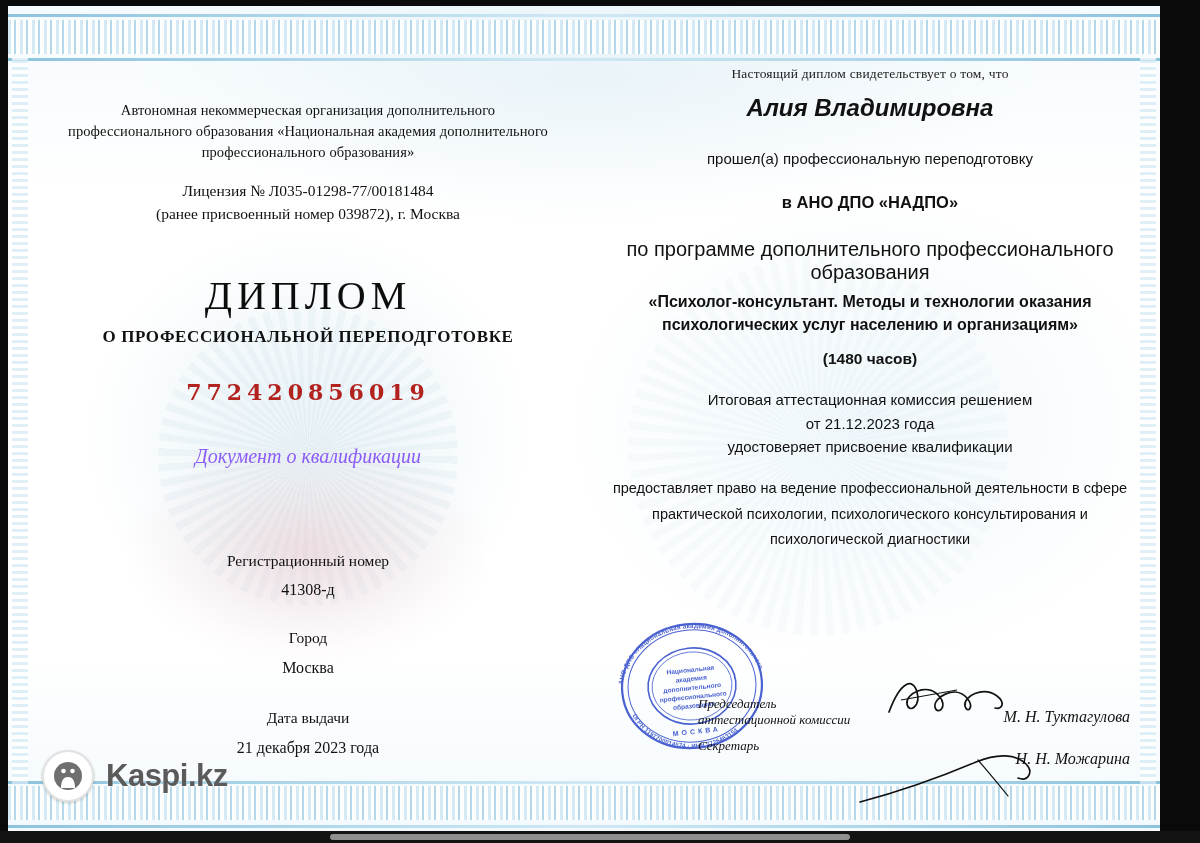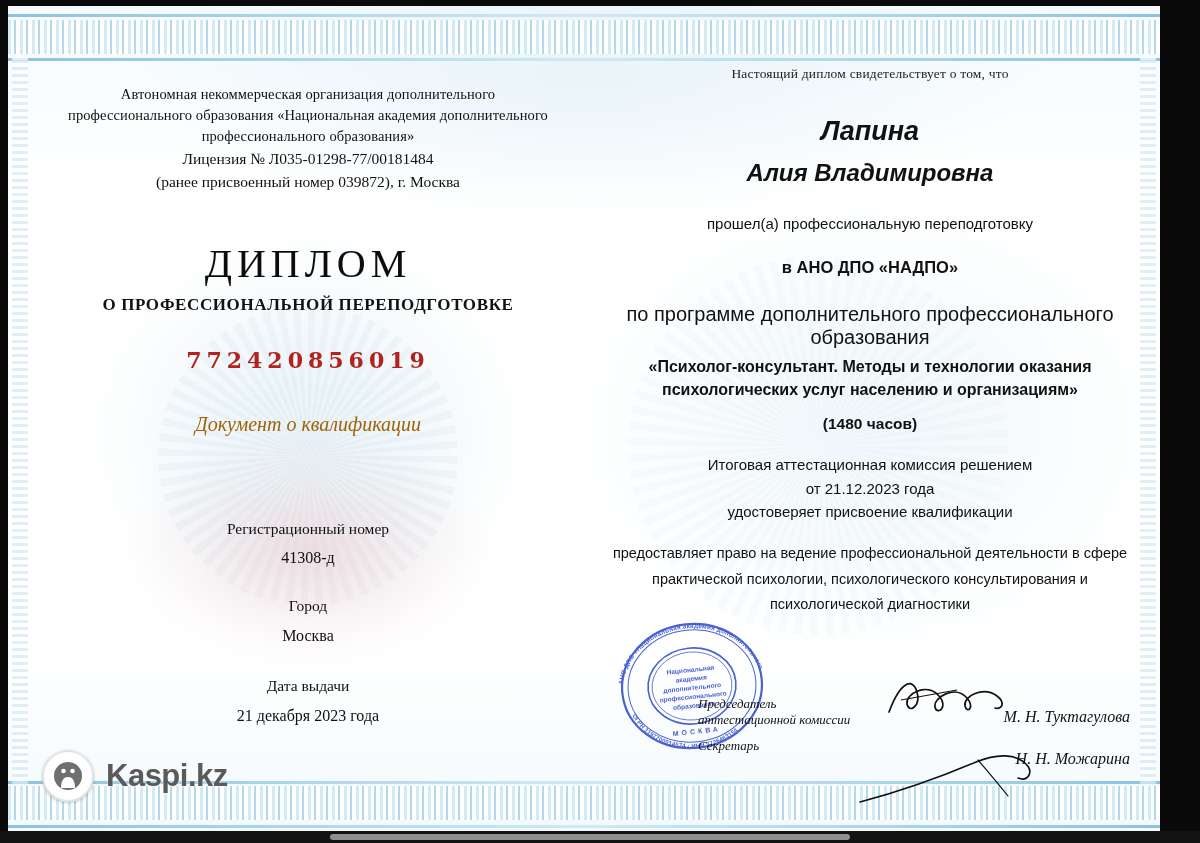--- a/index.html
+++ b/index.html
@@ -140,21 +140,21 @@
     top: 0;
     width: 540px;
     text-align: center;
     color: #111;
   }
 
   .org-name {
     font-size: 14.5px;
     line-height: 1.45;
     letter-spacing: .1px;
-    margin: 0 auto;
+    margin: 16px auto;
     width: 490px;
   }
   .org-short {
     margin-top: 16px;
     font-size: 15.5px;
     line-height: 1.5;
   }
   .license {
     font-size: 15.5px;
     line-height: 1.5;
@@ -185,21 +185,21 @@
     letter-spacing: 5px;
     color: #b2231f;
     font-weight: 700;
     font-family: "DejaVu Serif", serif;
   }
 
   .qual-doc {
     margin-top: 40px;
     font-size: 20px;
     font-style: italic;
-    color: #a16207;
+    color: #8b5cf6;
   }
 
   .reg-block {
     margin-top: 78px;
     font-size: 15.5px;
     line-height: 1.9;
   }
   .reg-value { font-size: 16px; }
   .city-label { margin-top: 18px; font-size: 15.5px; }
   .city-value { font-size: 16px; }
@@ -432,21 +432,20 @@
           <div class="city-label">Город</div>
           <div class="city-value">Москва</div>
           <div class="date-label">Дата выдачи</div>
           <div class="date-value">21 декабря 2023 года</div>
         </div>
       </div>
 
       <div class="col-right">
         <div class="r-intro">Настоящий диплом свидетельствует о том, что</div>
 
-        <div class="name-last">Лапина</div>
         <div class="name-first">Алия Владимировна</div>
 
         <div class="r-line">прошел(а) профессиональную переподготовку</div>
 
         <div class="r-org">в АНО ДПО «НАДПО»</div>
 
         <div class="r-prog-label">по программе дополнительного профессионального образования</div>
         <div class="r-prog-name">«Психолог-консультант. Методы и технологии оказания психологических услуг населению и организациям»</div>
         <div class="r-hours">(1480 часов)</div>
 

